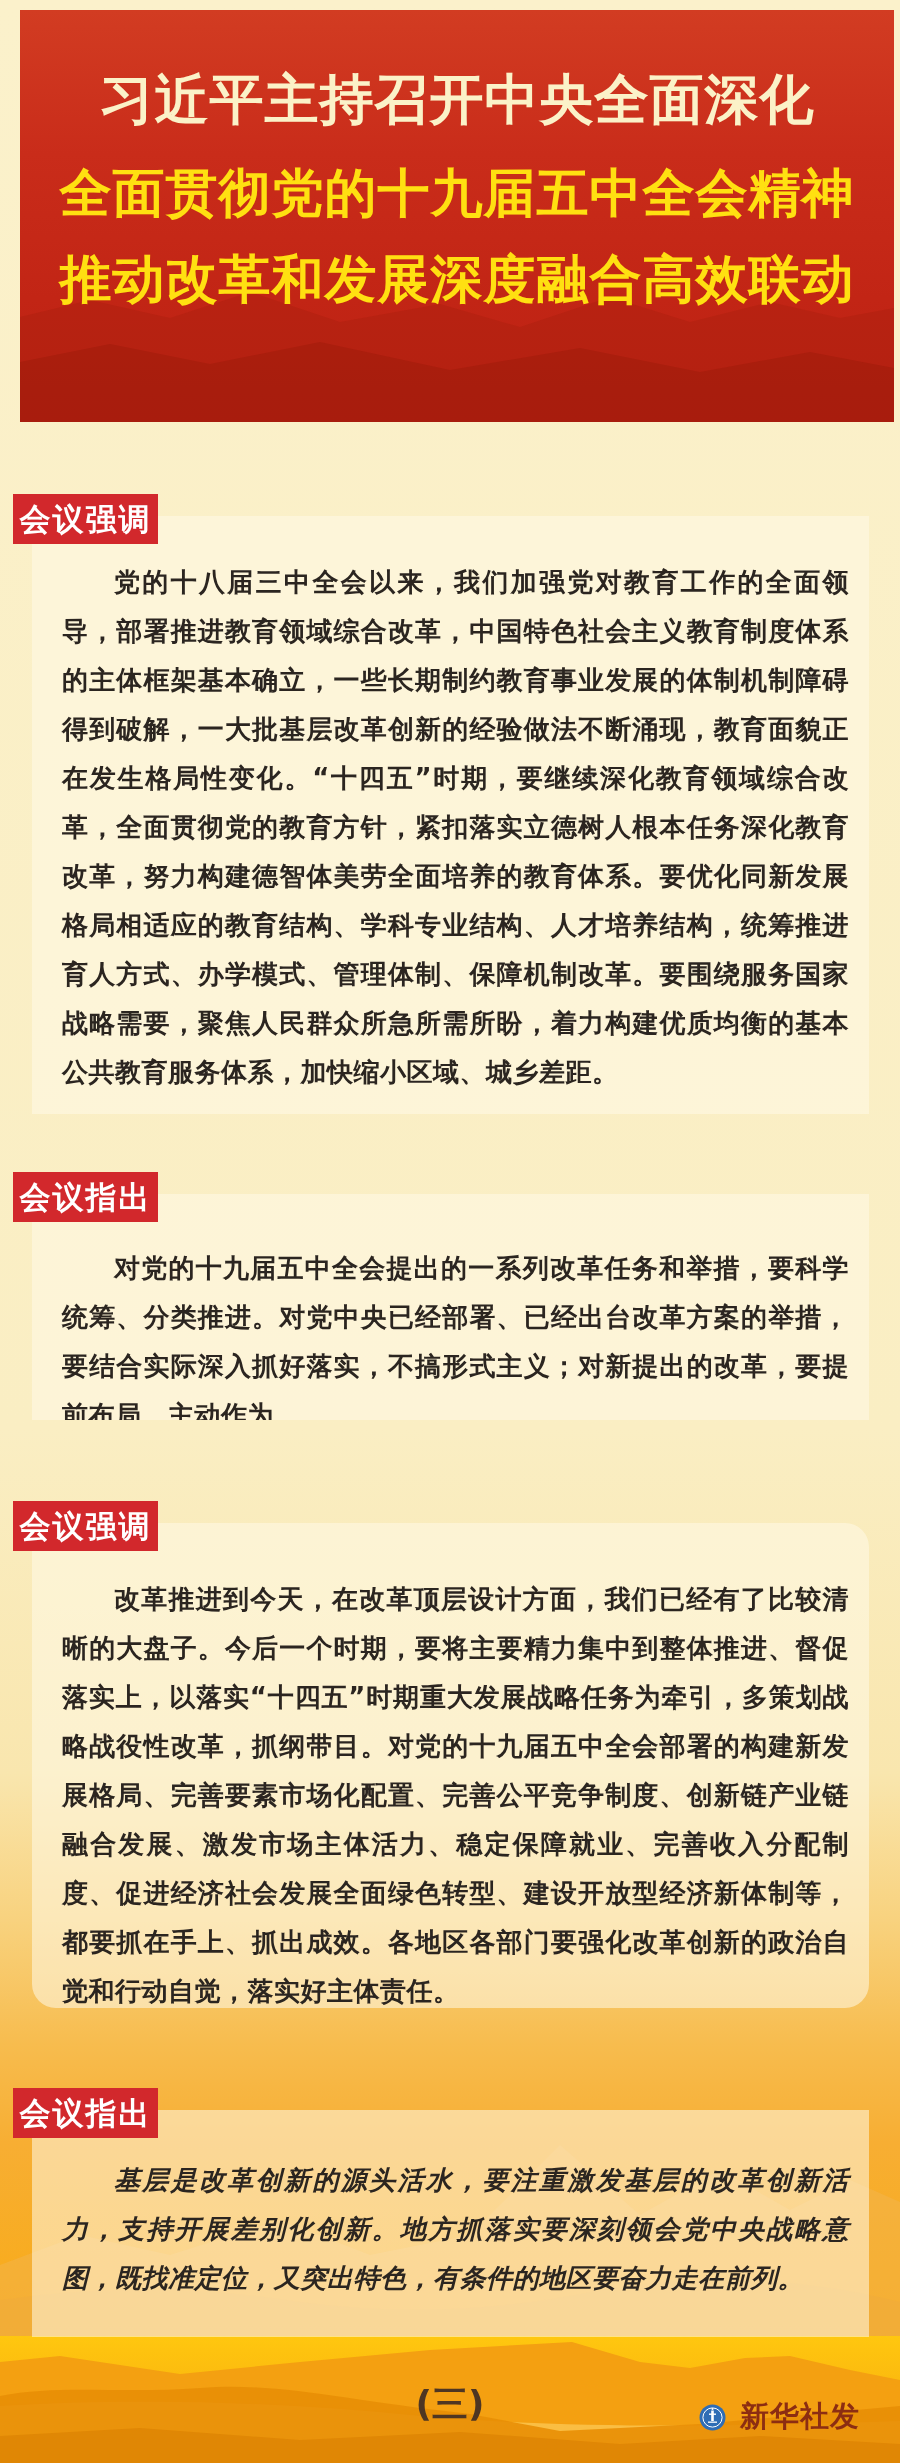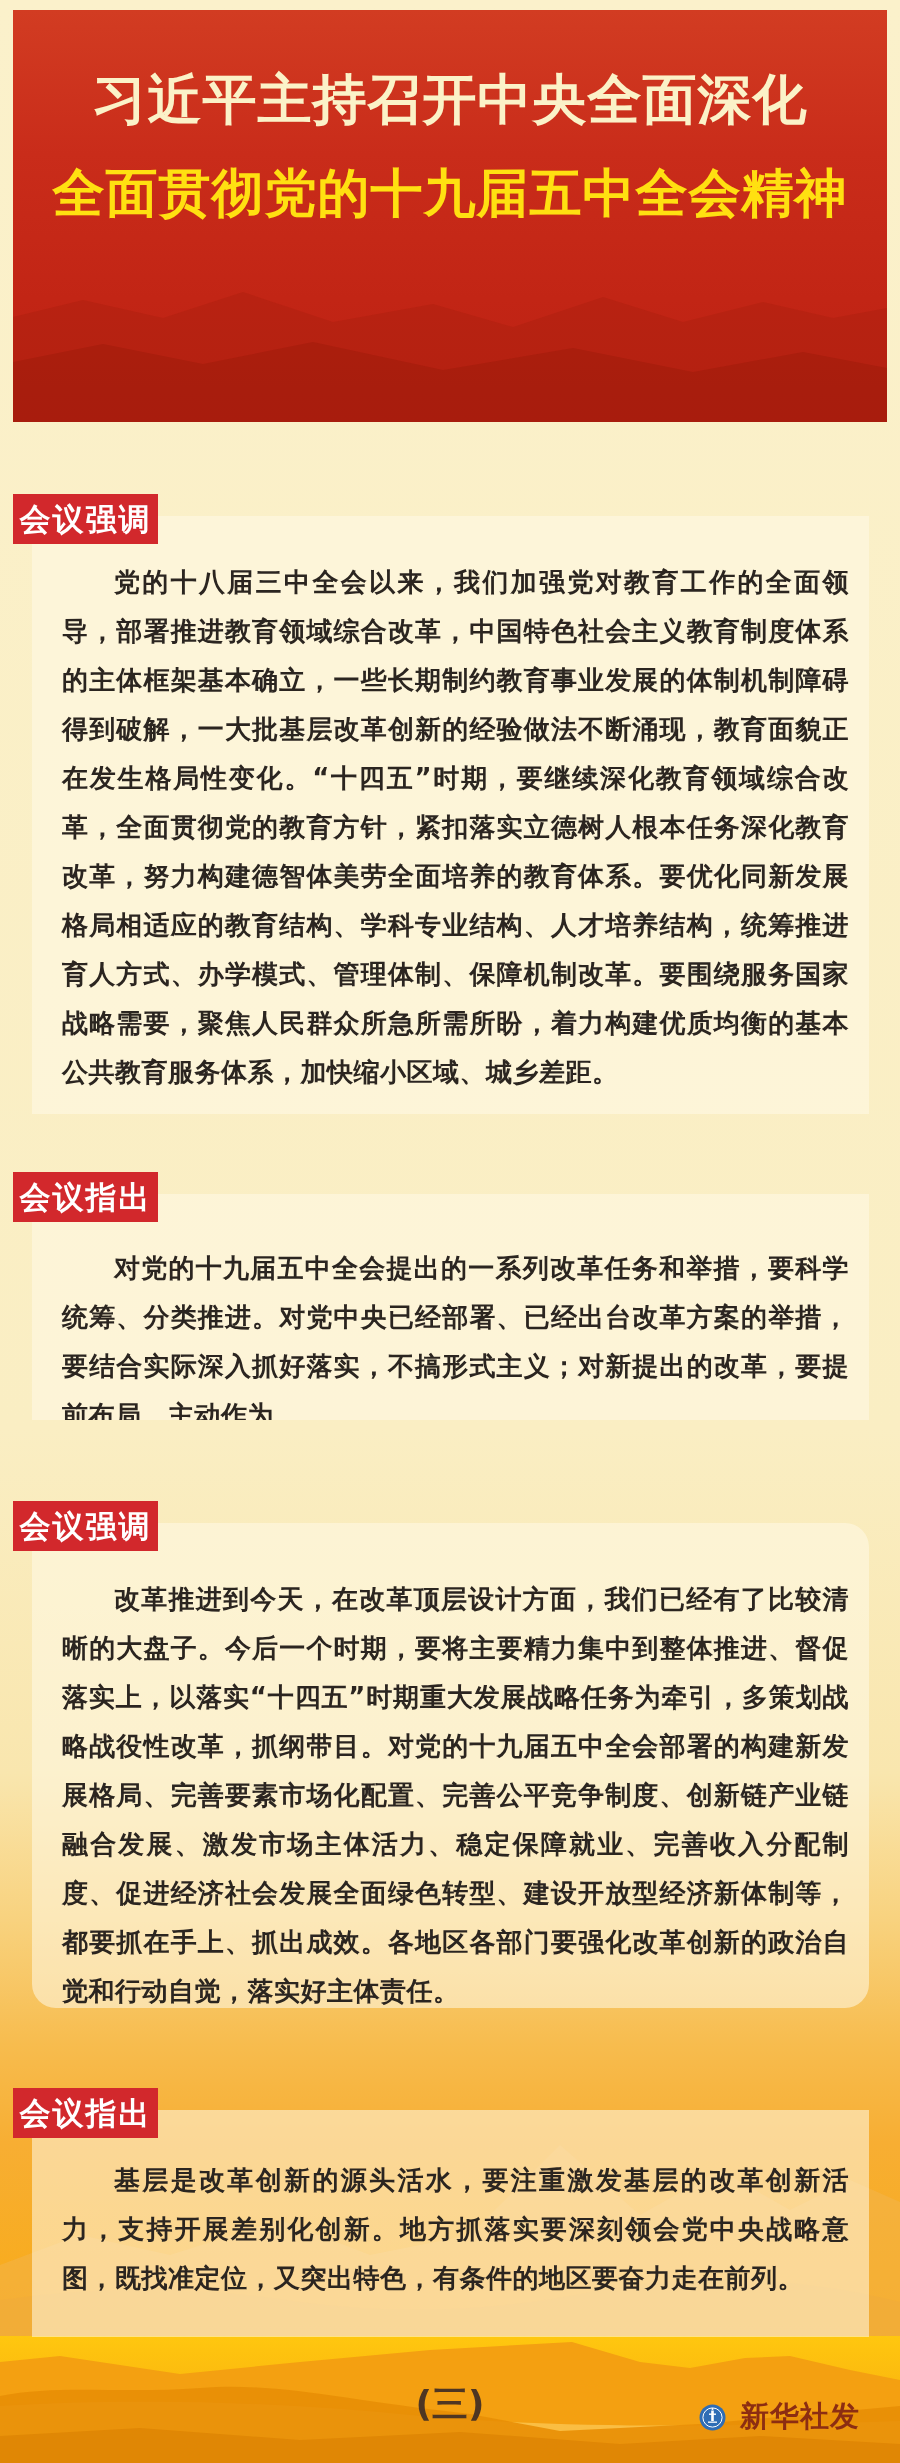--- a/index.html
+++ b/index.html
@@ -8,21 +8,21 @@
 
   .page {
     position:relative; width:900px; height:2463px; overflow:hidden;
     background:linear-gradient(180deg,
       #FBF1CB 0%, #FAEEC3 58%, #F9E6AE 72%, #F8D27E 78%,
       #F7BC4E 83%, #F7AE33 87%, #F8AC20 92%, #F6A214 100%);
   }
 
   
   .masthead {
-    position:absolute; left:13px; top:10px; width:874px; height:412px;
+    position:absolute; left:20px; top:10px; width:874px; height:412px;
     background:linear-gradient(180deg,#D23C22 0%, #C92C1A 35%, #C22515 70%, #BB2113 100%);
     overflow:hidden; text-align:center;
   }
   .head-mtns { position:absolute; left:0; bottom:0; width:100%; height:200px; }
   .ht-group1 { position:relative; margin-top:58px; }
   .ht-line1 {
     position:relative; font-size:54px; line-height:64px; font-weight:900;
     color:#FBF2C8; letter-spacing:1px;
   }
   .ht-group2 { position:relative; margin-top:18px; }
@@ -47,21 +47,21 @@
     line-height:50px; text-align:center; letter-spacing:2px; z-index:3;
   }
   .card {
     position:absolute; left:32px; top:22px; width:837px;
     background:rgba(255,250,232,0.55); overflow:hidden;
     padding:0 20px 0 30px;
   }
   .s1 .card { height:598px; padding-top:42px; }
   .s2 .card { height:226px; padding-top:50px; }
   .s3 .card { height:485px; padding-top:52px;border-radius:24px; }
-  .s4 .card { height:227px; padding-top:46px; }
+  .s4 .card { height:227px; padding-top:46px;font-style:italic; }
 
   .card p {
     font-size:26px; line-height:49px; font-weight:600; color:#2B2520;
     text-align:justify; text-indent:2em; letter-spacing:0.5px;
   }
 
   
   .page-num {
     position:absolute; left:0; top:2380px; width:900px; text-align:center;
     font-size:36px; font-weight:700; color:#4E3623; z-index:3;
@@ -81,20 +81,21 @@
   <header class="masthead">
     <svg class="head-mtns" viewBox="0 0 874 200" preserveAspectRatio="none">
       <path d="M0,95 L70,78 150,96 230,70 320,100 420,82 500,105 590,75 670,100 750,80 820,96 874,86 L874,200 0,200 Z" fill="#9E1B0B" opacity="0.28"></path>
       <path d="M0,140 L90,122 190,142 300,120 430,148 560,126 680,150 790,130 874,146 L874,200 0,200 Z" fill="#8F1607 " opacity="0.30"></path>
     </svg>
     <div class="ht-group1">
       <div class="ht-line1">习近平主持召开中央全面深化</div>
     </div>
     <div class="ht-group2">
       <div class="ht-line2">全面贯彻党的十九届五中全会精神</div>
+      <div class="ht-line2">推动改革和发展深度融合高效联动</div>
     </div>
   </header>
 
   <svg class="bottom-mtns" viewBox="0 0 900 413" preserveAspectRatio="none">
     <defs>
       <linearGradient id="skyGrad" x1="0" y1="0" x2="0" y2="1">
         <stop offset="0" stop-color="#FFC70F"></stop>
         <stop offset="1" stop-color="#F6A40D"></stop>
       </linearGradient>
     </defs>

